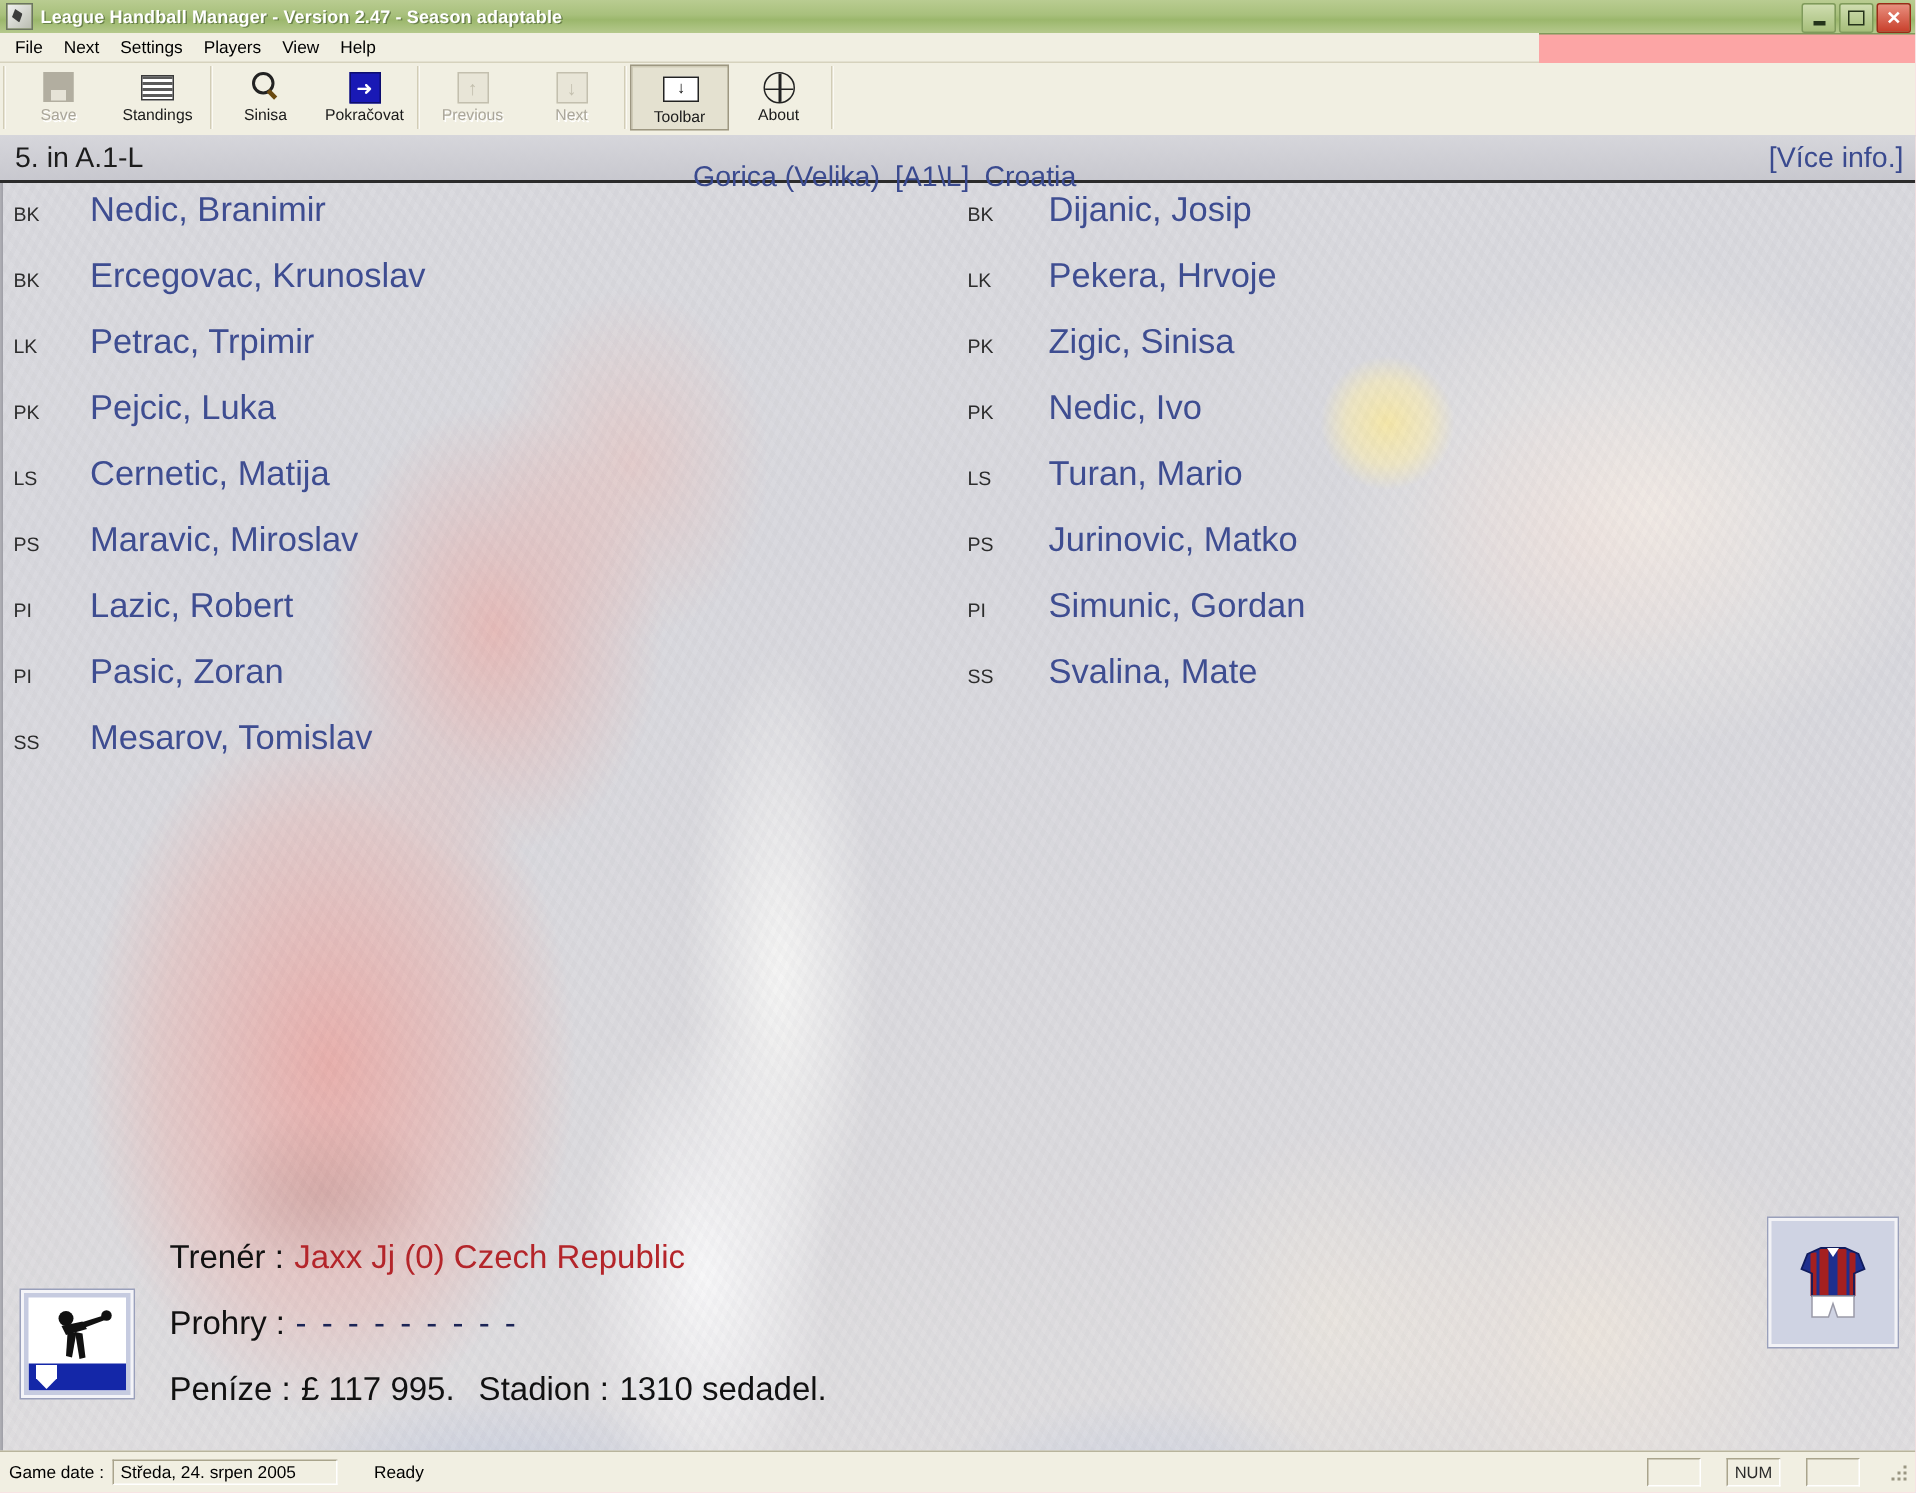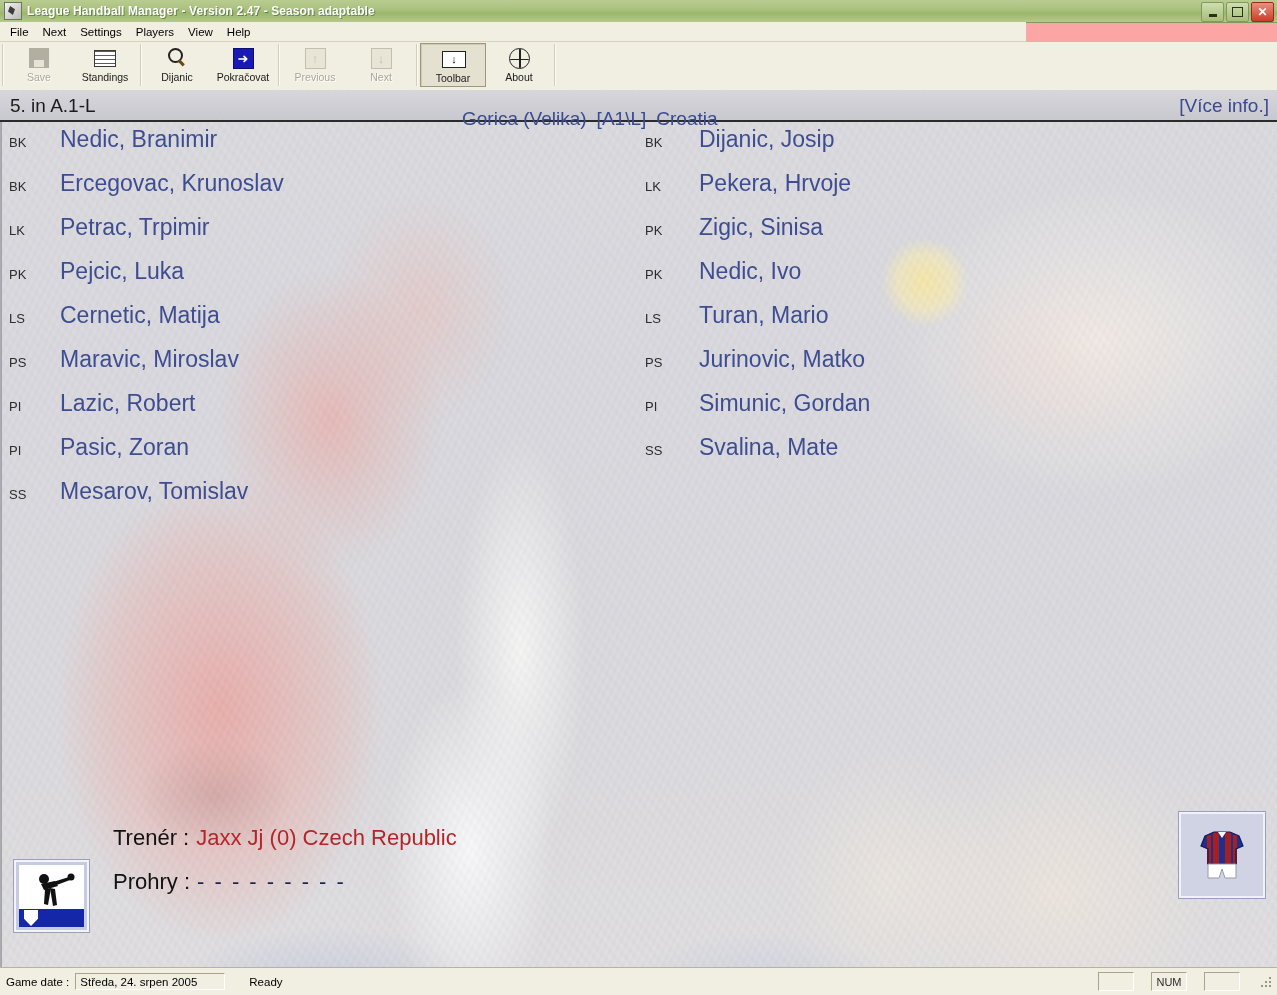--- a/index.html
+++ b/index.html
@@ -307,21 +307,21 @@
         </div>
       <div class="tb-label">Standings</div>
     </div>
 
     <div class="tb-sep"></div>
 
     <div class="tb-btn">
       <div class="tb-ico">
           <div class="ico-search"></div>
         </div>
-      <div class="tb-label">Dijanic</div>
+      <div class="tb-label">Sinisa</div>
     </div>
 
     <div class="tb-btn">
       <div class="tb-ico">
           <div class="ico-next-blue">➜</div>
         </div>
       <div class="tb-label">Pokračovat</div>
     </div>
 
     <div class="tb-sep"></div>
@@ -470,20 +470,29 @@
       <div class="info-lines">
         <div class="iline">
           <span class="ilabel">Trenér :</span>
           <span style="width:7px;display:inline-block"></span>
           <span class="ivalue-red">Jaxx Jj (0) Czech Republic</span>
         </div>
         <div class="iline">
           <span class="ilabel">Prohry :</span>
           <span style="width:7px;display:inline-block"></span>
           <span class="idash">- - - - - - - - -</span>
+        </div>
+        <div class="iline">
+          <span class="ilabel">Peníze :</span>
+          <span style="width:7px;display:inline-block"></span>
+          <span class="ivalue">£ 117 995.</span>
+          <span style="width:16px;display:inline-block"></span>
+          <span class="ilabel">Stadion :</span>
+          <span style="width:7px;display:inline-block"></span>
+          <span class="ivalue">1310 sedadel.</span>
         </div>
       </div>
 
       <div class="jersey-badge">
         <svg width="62" height="62" viewBox="0 0 62 62">
 
           <path d="M14 12 L23 8 L39 8 L48 12 L52 22 L45 25 L45 40 L17 40 L17 25 L10 22 Z" fill="#1e2f8f"></path>
           <rect x="22" y="8" width="6" height="32" fill="#a52020"></rect>
           <rect x="34" y="8" width="6" height="32" fill="#a52020"></rect>
           <rect x="16" y="11" width="4" height="29" fill="#a52020"></rect>

